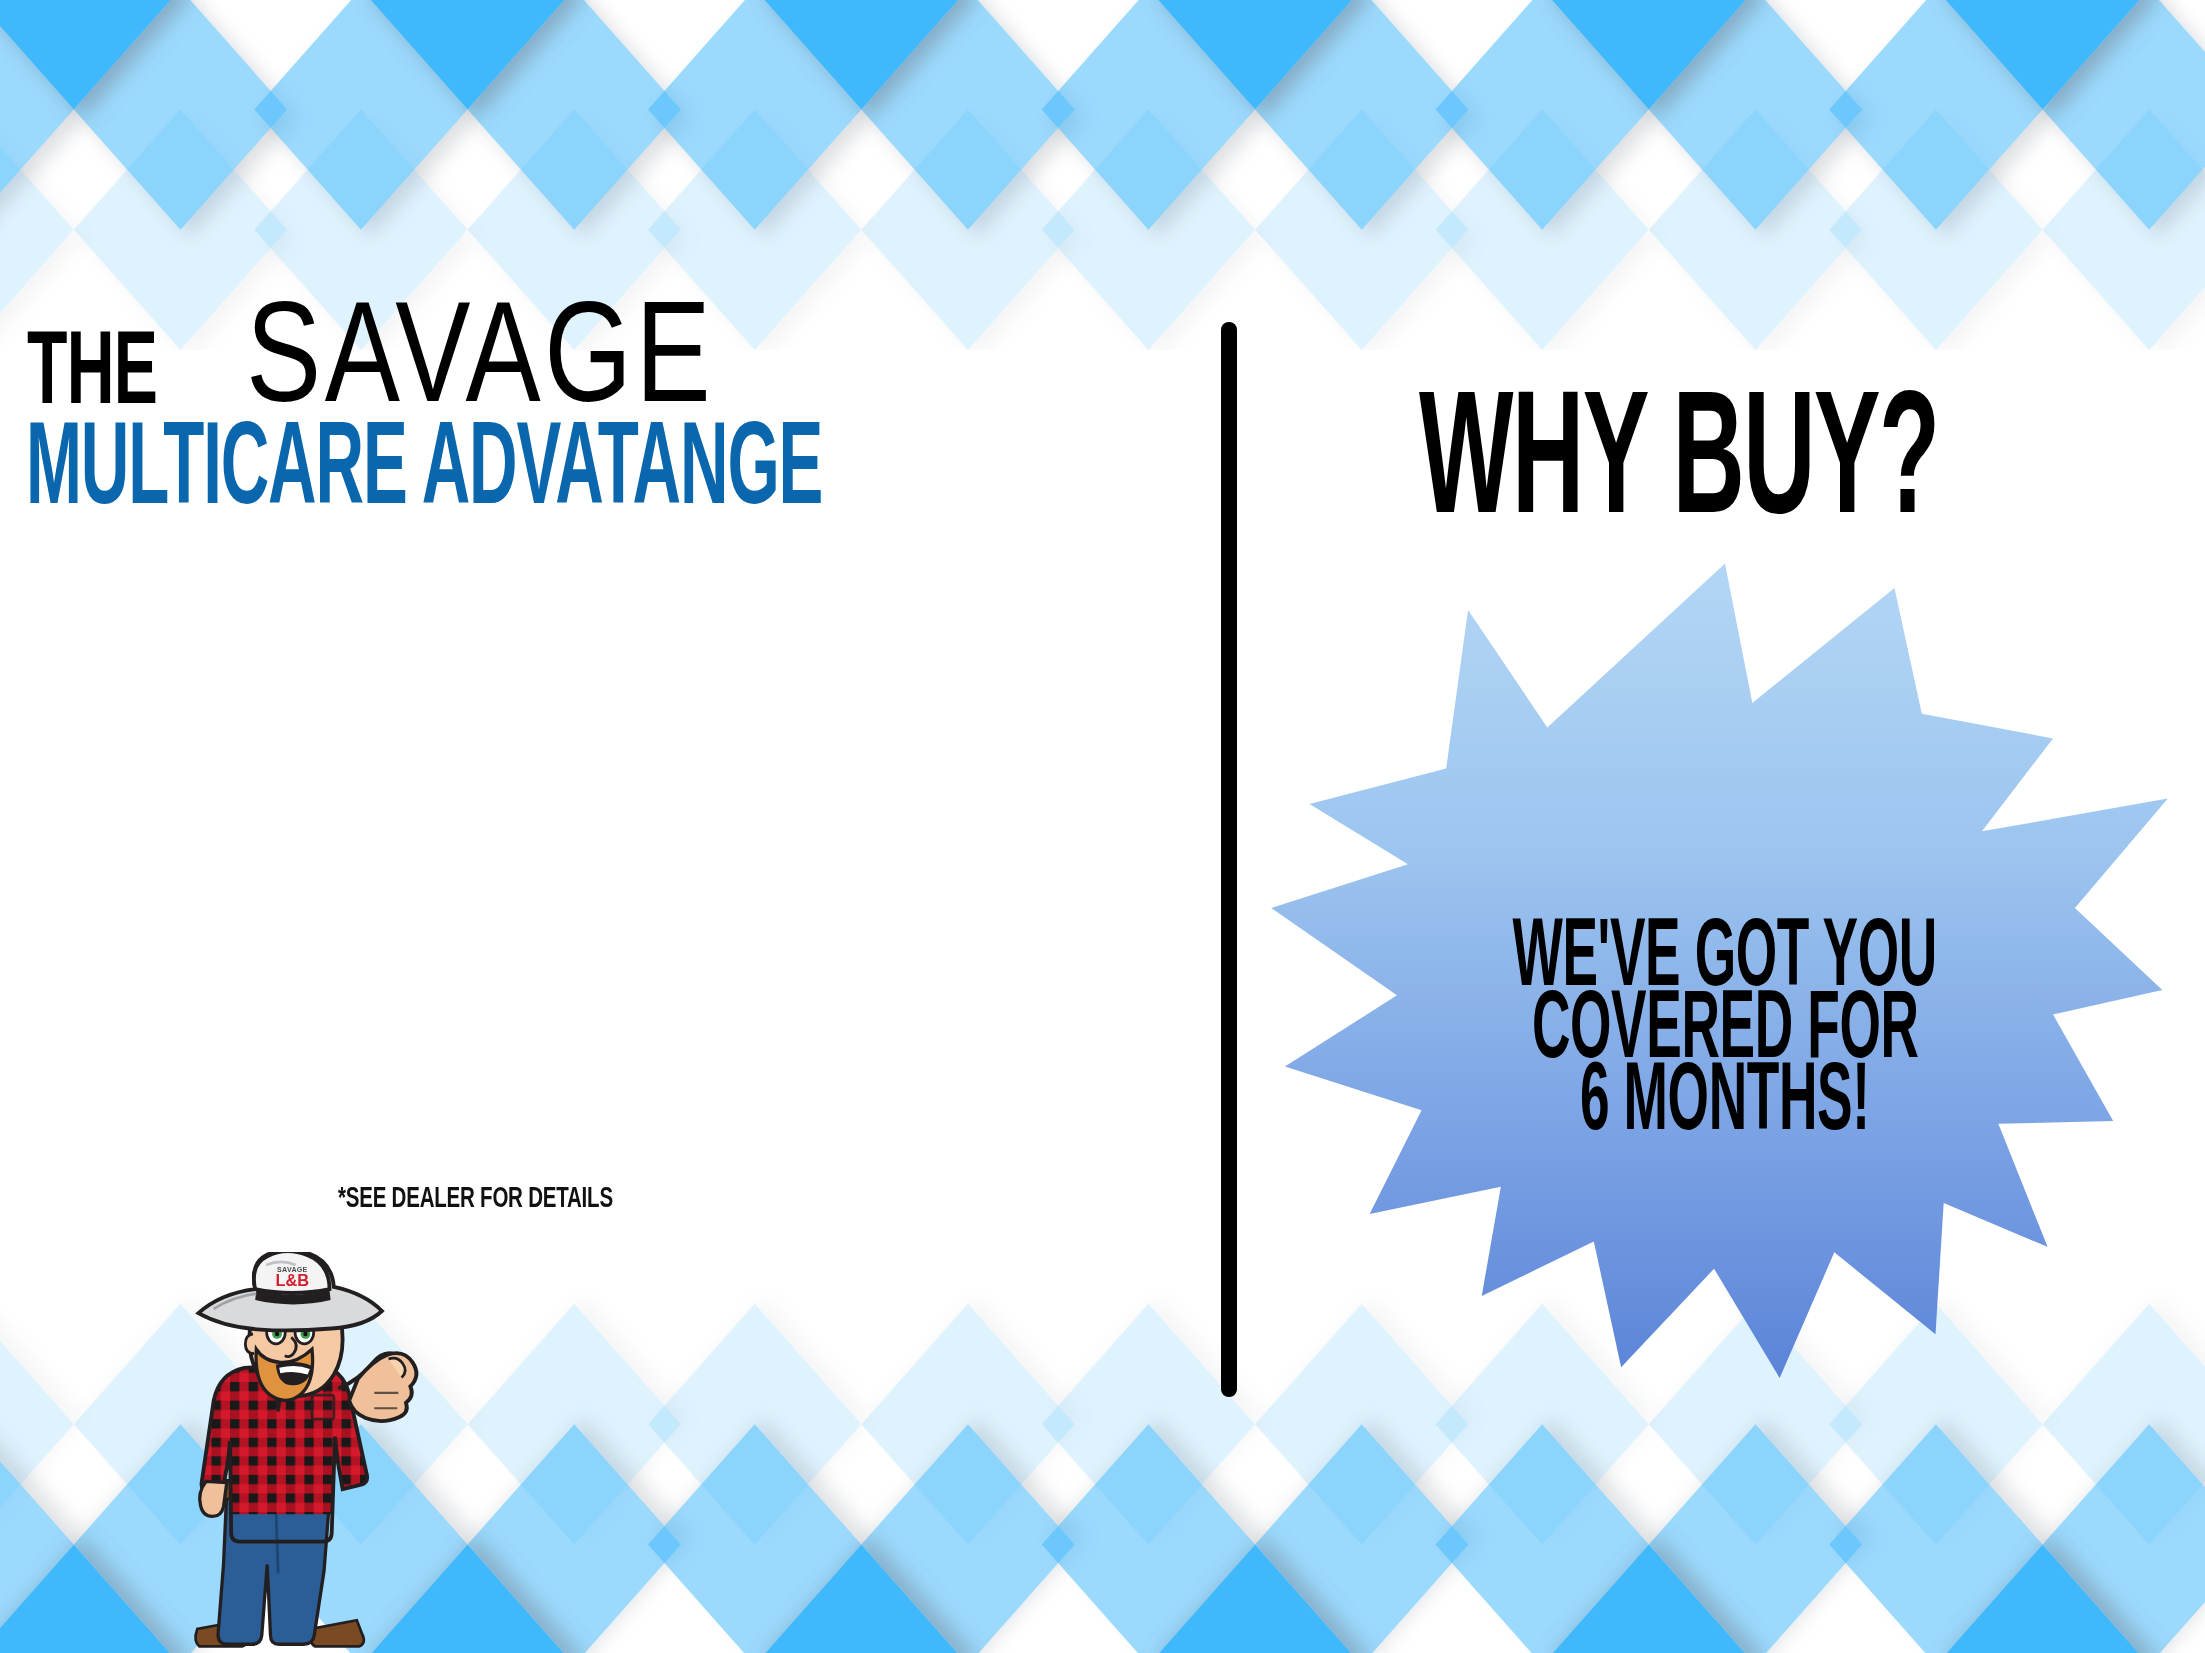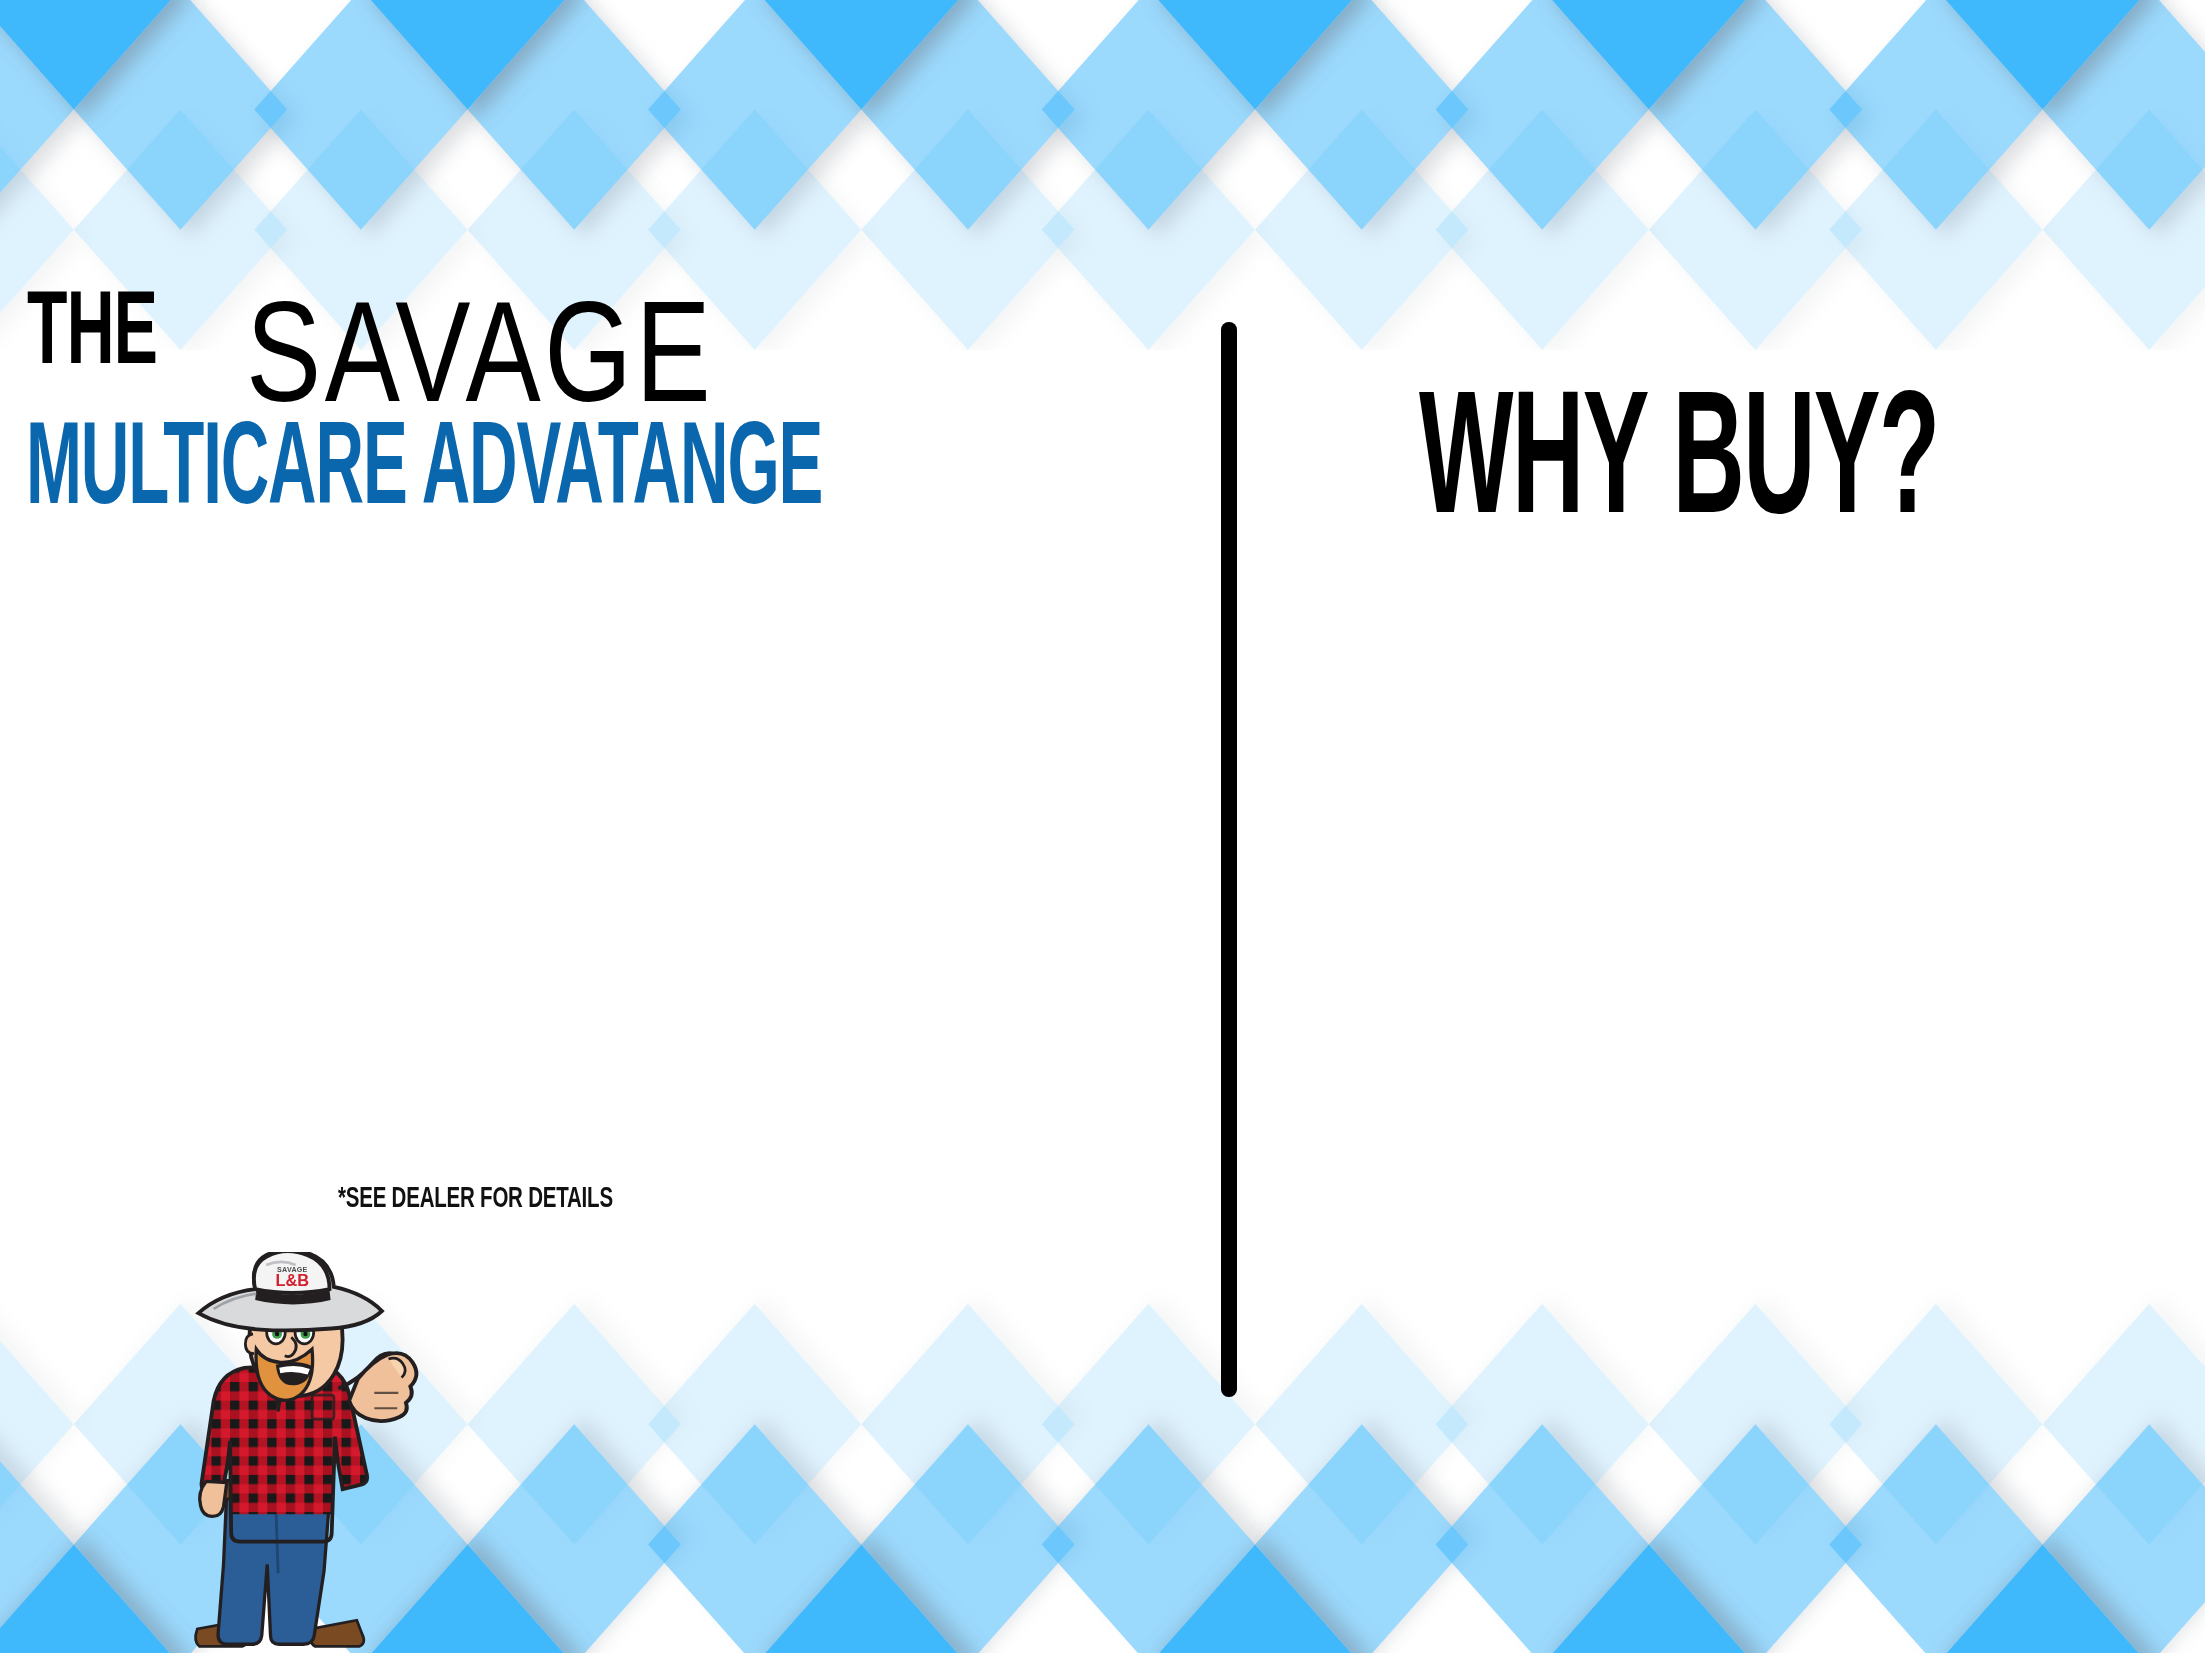--- a/index.html
+++ b/index.html
@@ -25,21 +25,21 @@
   .bg-svg{display:block;width:100%;height:100%;}
 
   
   .left-col{
     position:absolute;
     left:0px;top:295px;
     width:1203px;height:1094px;
   }
   .title-row{
     position:absolute;left:27px;top:0px;
-    display:flex;align-items:flex-start;gap:38px;
+    display:flex;align-items:flex-end;gap:38px;
     white-space:nowrap;
   }
   .title-the{
     font-family:"Liberation Sans", sans-serif;
     font-weight:700;
     font-size:92px;
     line-height:0.82;
     letter-spacing:-1.1px;
     color:#000000;
     transform:scaleX(0.72) scaleY(1.12);
@@ -243,20 +243,45 @@
 
     <div class="disclaimer">*SEE DEALER FOR DETAILS</div>
   </div>
 
   <div class="divider"></div>
 
   <div class="right-col">
 
     <div class="why-buy">WHY BUY?</div>
 
+    <div class="burst-wrap">
+      <svg class="burst-svg" viewBox="0 0 1660 1520" xmlns="http://www.w3.org/2000/svg">
+        <defs>
+          <linearGradient id="burstGrad" x1="0" y1="0" x2="0" y2="1">
+            <stop offset="0%" stop-color="#b3d6f5"></stop>
+            <stop offset="35%" stop-color="#9cc5ef"></stop>
+            <stop offset="70%" stop-color="#7ba2e4"></stop>
+            <stop offset="100%" stop-color="#5b84d8"></stop>
+          </linearGradient>
+        </defs>
+        <polygon fill="url(#burstGrad)" points="
+            360,95   505,310   830,10   880,265  1140,55  1190,285
+            1430,330 1300,500  1640,440 1470,640  1630,790 1430,835
+            1540,1030 1330,1035 1420,1260 1230,1180 1215,1420 1030,1270
+            930,1500 810,1300  640,1480  590,1250  385,1350 420,1150
+            180,1200 275,1010   25,930   230,800    0,640   250,560
+            70,450  320,385
+          "></polygon>
+      </svg>
+      <div class="burst-text">
+        <div class="burst-line">WE'VE GOT YOU</div>
+        <div class="burst-line">COVERED FOR</div>
+        <div class="burst-line">6 MONTHS!</div>
+      </div>
+    </div>
   </div>
 
   <div class="mascot">
     <svg viewBox="0 0 460 734" xmlns="http://www.w3.org/2000/svg">
 
       <g>
         <path d="M42 690 q-8 22 4 32 h78 q14 -4 10 -20 l-6 -28 z" fill="#7a4a22" stroke="#231f20" stroke-width="5"></path>
         <path d="M250 690 q-6 24 8 32 h80 q14 -6 6 -22 l-10 -26 z" fill="#7a4a22" stroke="#231f20" stroke-width="5"></path>
       </g>
 

